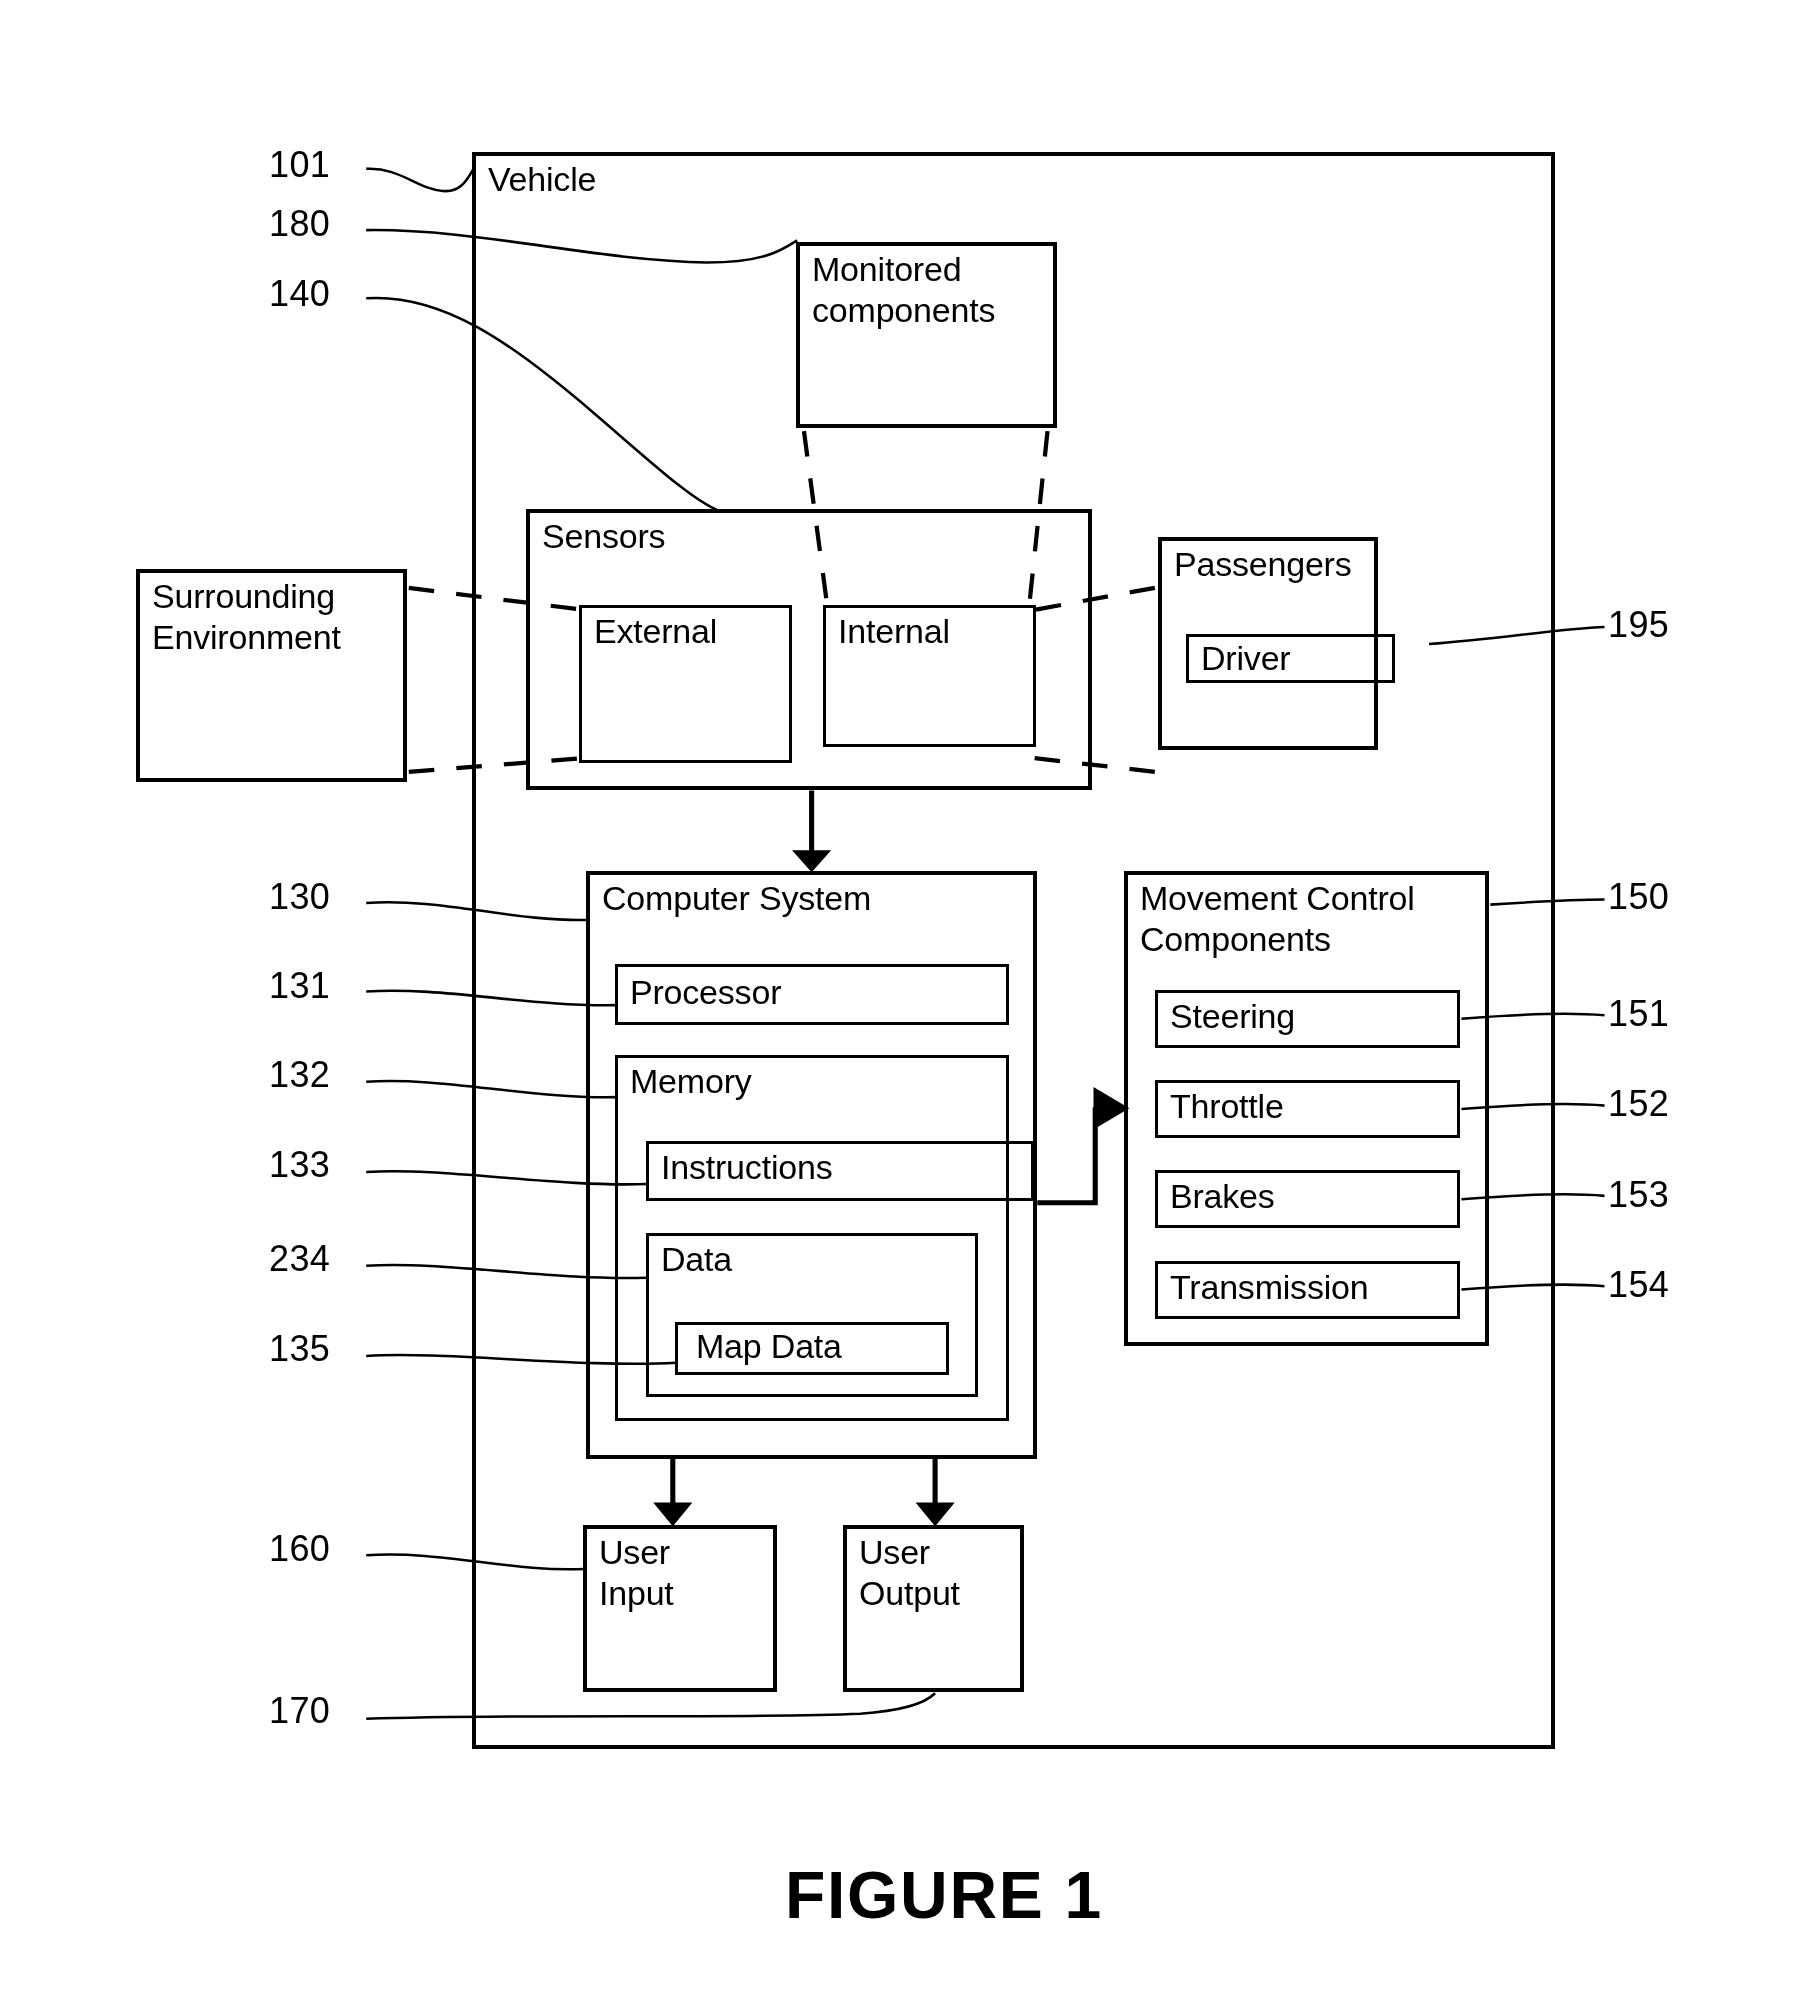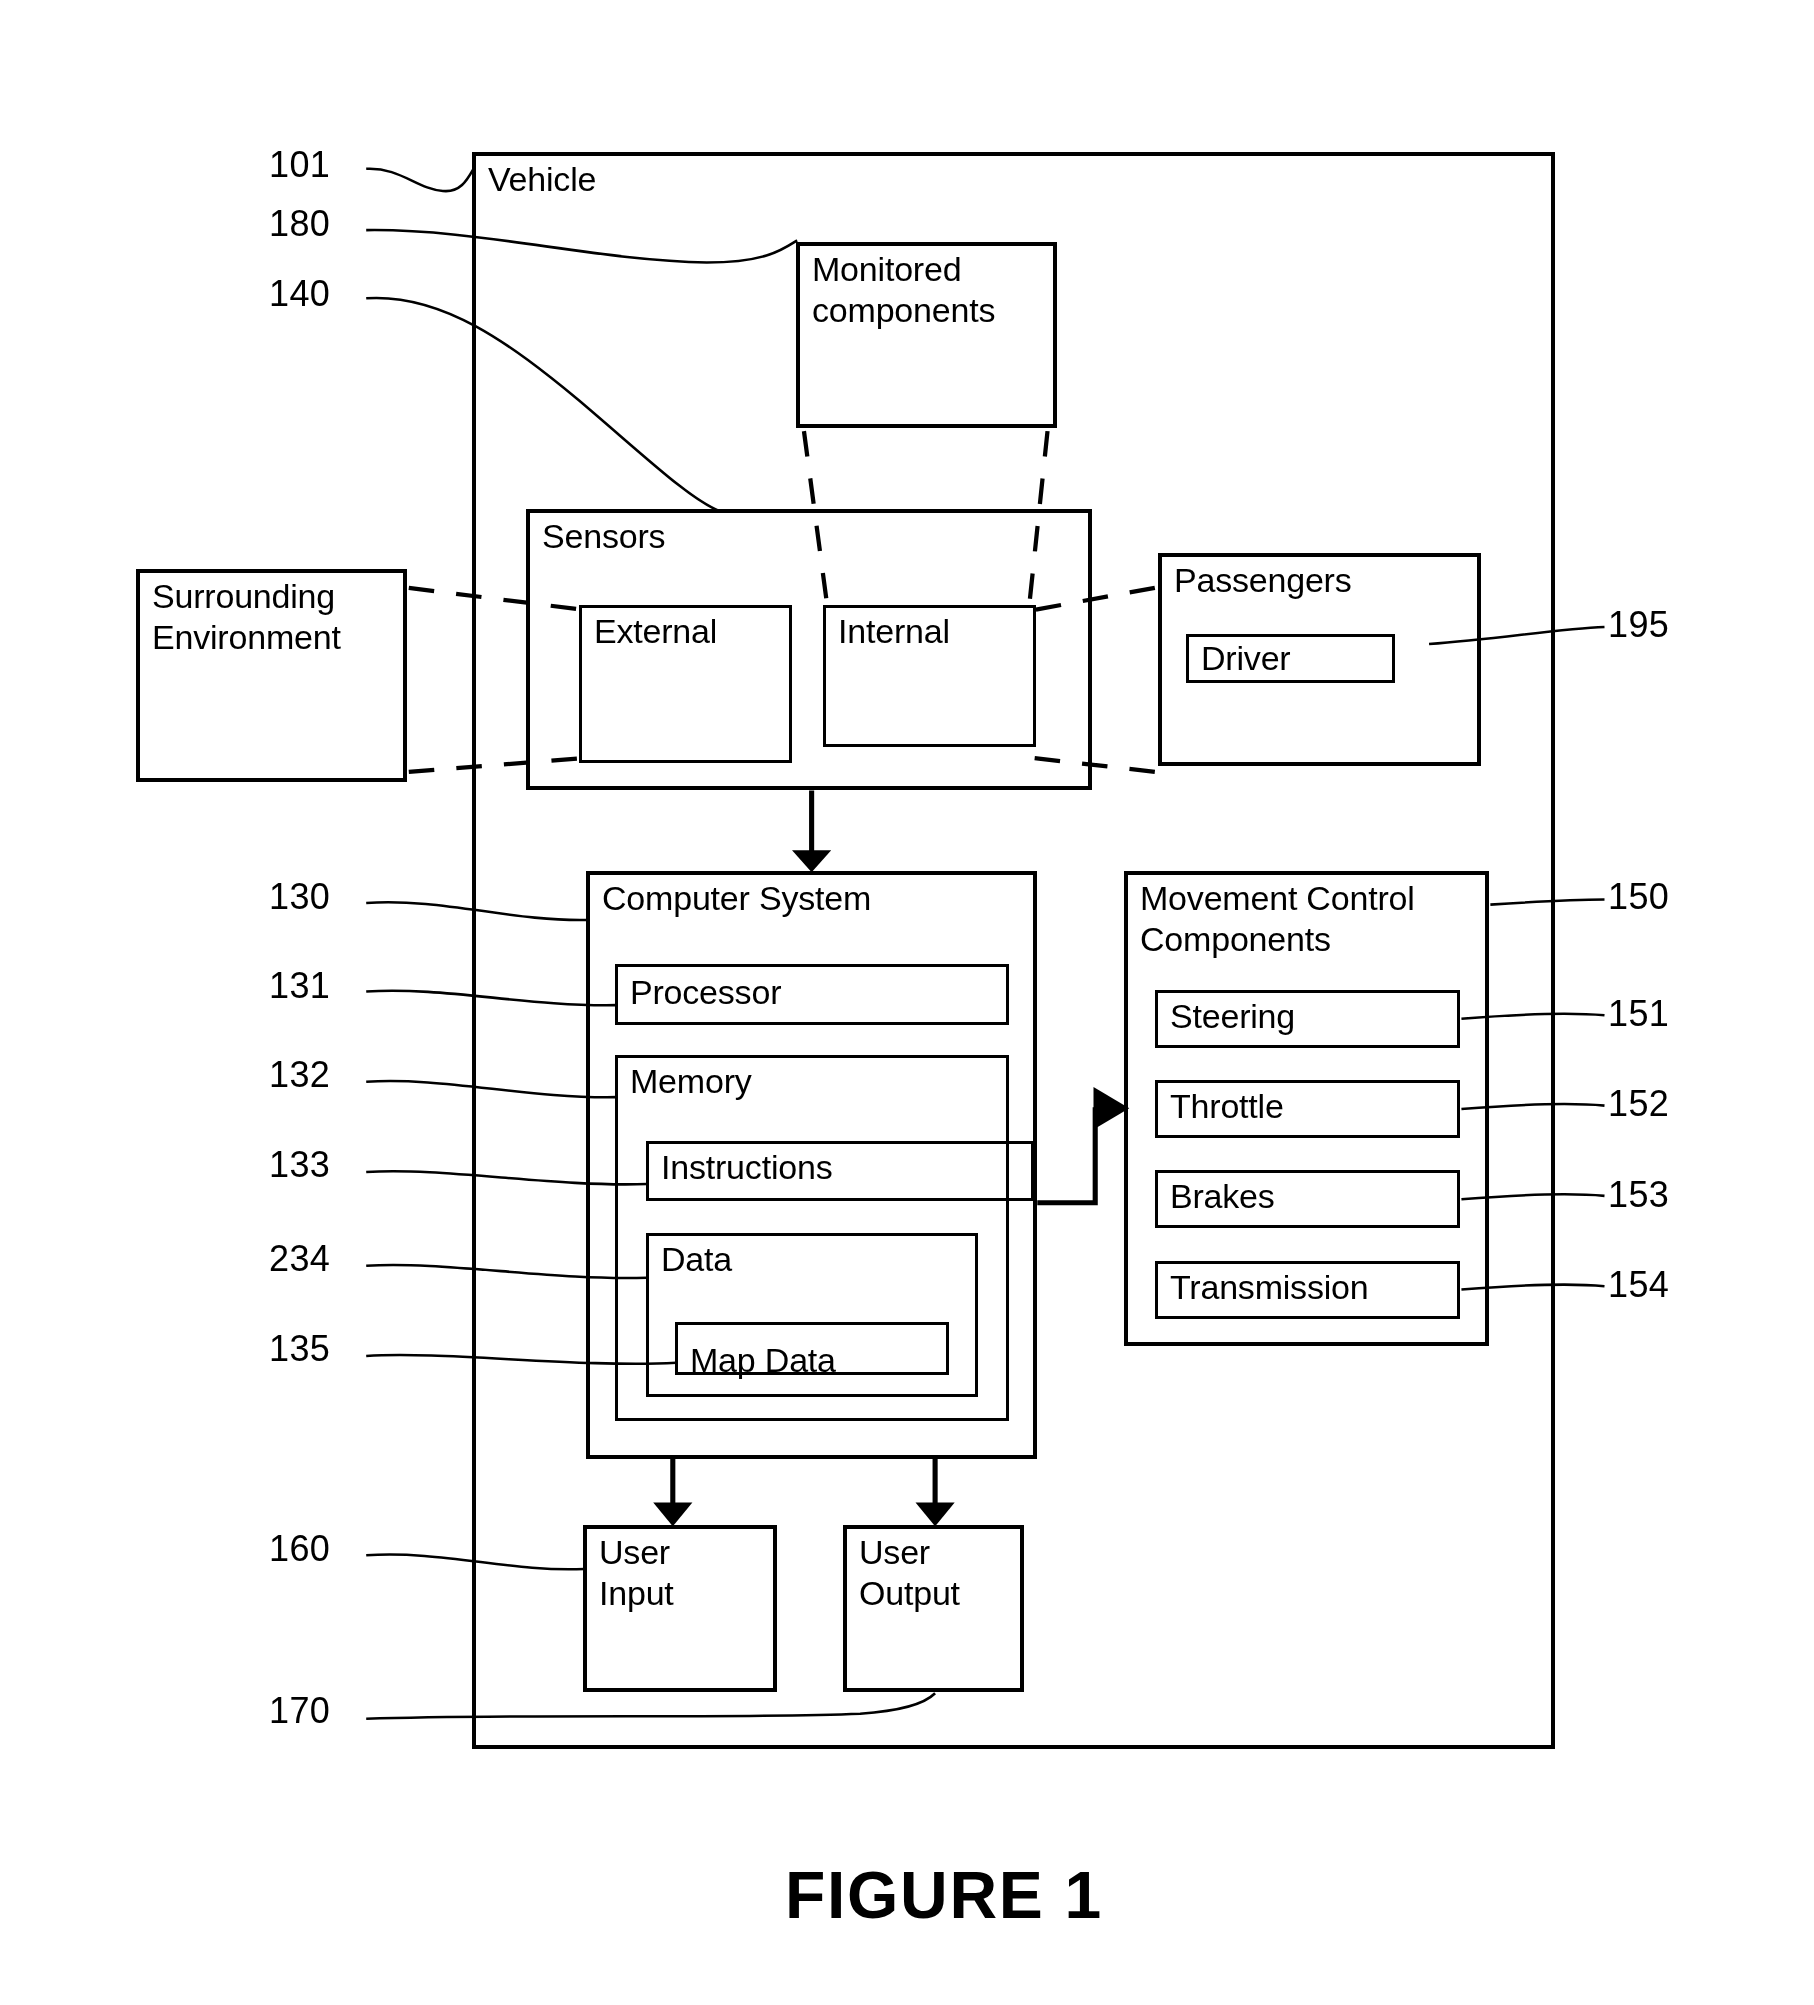--- a/index.html
+++ b/index.html
@@ -102,21 +102,21 @@
   <div class="box" style="left:526px; top:509px; width:566px; height:281px;">
     <div class="box-label">Sensors</div>
   </div>
   <div class="box thin" style="left:579px; top:605px; width:213px; height:158px;">
     <div class="box-label">External</div>
   </div>
   <div class="box thin" style="left:823px; top:605px; width:213px; height:142px;">
     <div class="box-label">Internal</div>
   </div>
 
-  <div class="box" style="left:1158px; top:553px; width:323px; height:213px;text-decoration:underline;">
+  <div class="box" style="left:1158px; top:537px; width:220px; height:213px;text-decoration:underline;">
     <div class="box-label">Passengers</div>
   </div>
   <div class="box thin" style="left:1186px; top:634px; width:209px; height:49px;">
     <div class="box-label" style="top:0.9px;">Driver</div>
   </div>
 
   <div class="box" style="left:586px; top:871px; width:451px; height:588px;">
     <div class="box-label">Computer System</div>
   </div>
   <div class="box thin" style="left:615px; top:964px; width:394px; height:61px;">
@@ -125,21 +125,21 @@
   <div class="box thin" style="left:615px; top:1055px; width:394px; height:366px;">
     <div class="box-label">Memory</div>
   </div>
   <div class="box thin" style="left:646px; top:1141px; width:388px; height:60px;">
     <div class="box-label" style="top:3.4px;">Instructions</div>
   </div>
   <div class="box thin" style="left:646px; top:1233px; width:332px; height:164px;">
     <div class="box-label">Data</div>
   </div>
   <div class="box thin" style="left:675px; top:1322px; width:274px; height:53px;">
-    <div class="box-label" style="top:15px;">Map Data</div>
+    <div class="box-label" style="top:1px;margin-left:6px;">Map Data</div>
   </div>
 
   <div class="box" style="left:1124px; top:871px; width:365px; height:475px;">
     <div class="box-label">Movement Control
 Components</div>
   </div>
   <div class="box thin" style="left:1155px; top:990px; width:305px; height:58px;">
     <div class="box-label" style="top:3.4px;">Steering</div>
   </div>
   <div class="box thin" style="left:1155px; top:1080px; width:305px; height:58px;">

